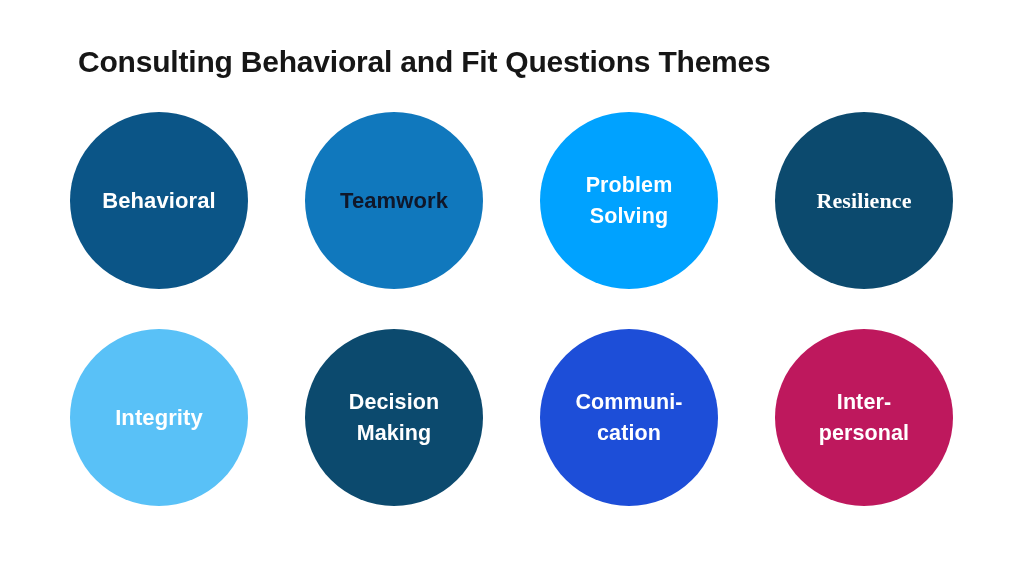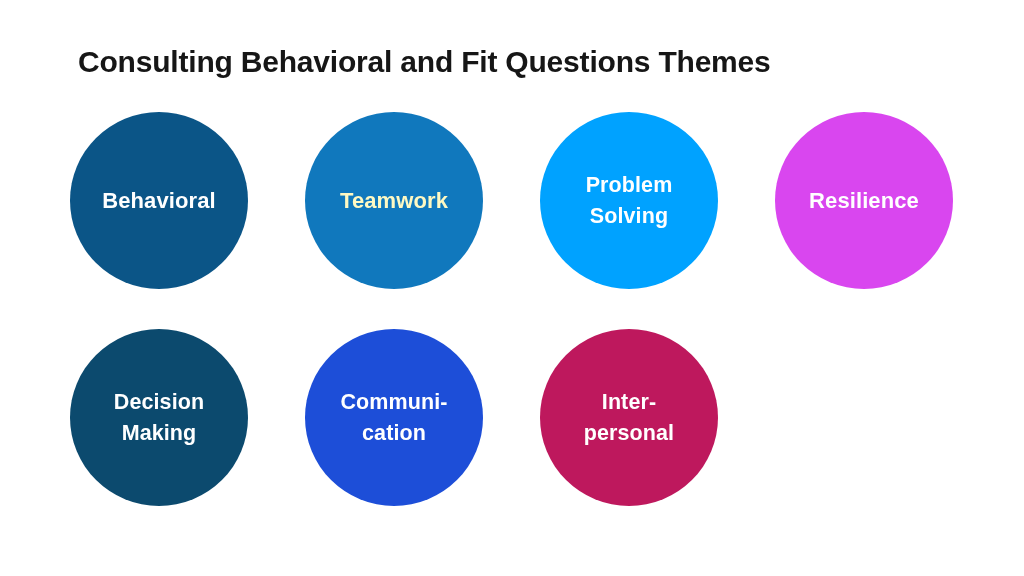--- a/index.html
+++ b/index.html
@@ -84,32 +84,35 @@
 
   <h1 class="page-title" style="color: rgb(22, 22, 22);">Consulting Behavioral and Fit Questions Themes</h1>
 
   <div class="bubble-grid">
 
     <div class="bubble" style="background: rgb(11, 85, 135);">
       <span class="bubble-label" style="color: rgb(255, 255, 255);">Behavioral</span>
     </div>
 
     <div class="bubble" style="background: rgb(16, 120, 189);">
-      <span class="bubble-label" style="color: #fef9c3; text-align: center;">Teamwork</span>
+      <span class="bubble-label" style="color: #0f172a; text-align: center;">Teamwork</span>
     </div>
 
     <div class="bubble" style="background: rgb(0, 162, 255);">
       <span class="bubble-label two-line" style="color: rgb(255, 255, 255);">Problem
 Solving</span>
     </div>
 
-    <div class="bubble" style="background: #d946ef;">
+    <div class="bubble" style="background: #0c4a6e; font-family: Liberation Serif, serif;">
       <span class="bubble-label" style="color: rgb(255, 255, 255);">Resilience</span>
     </div>
 
+    <div class="bubble" style="background: rgb(89, 193, 247);">
+      <span class="bubble-label" style="color: rgb(255, 255, 255);">Integrity</span>
+    </div>
 
     <div class="bubble" style="background: #0c4a6e;">
       <span class="bubble-label two-line" style="color: rgb(255, 255, 255);">Decision
 Making</span>
     </div>
 
     <div class="bubble" style="background: #1d4ed8;">
       <span class="bubble-label two-line" style="color: rgb(255, 255, 255);">Communi-
 cation</span>
     </div>

